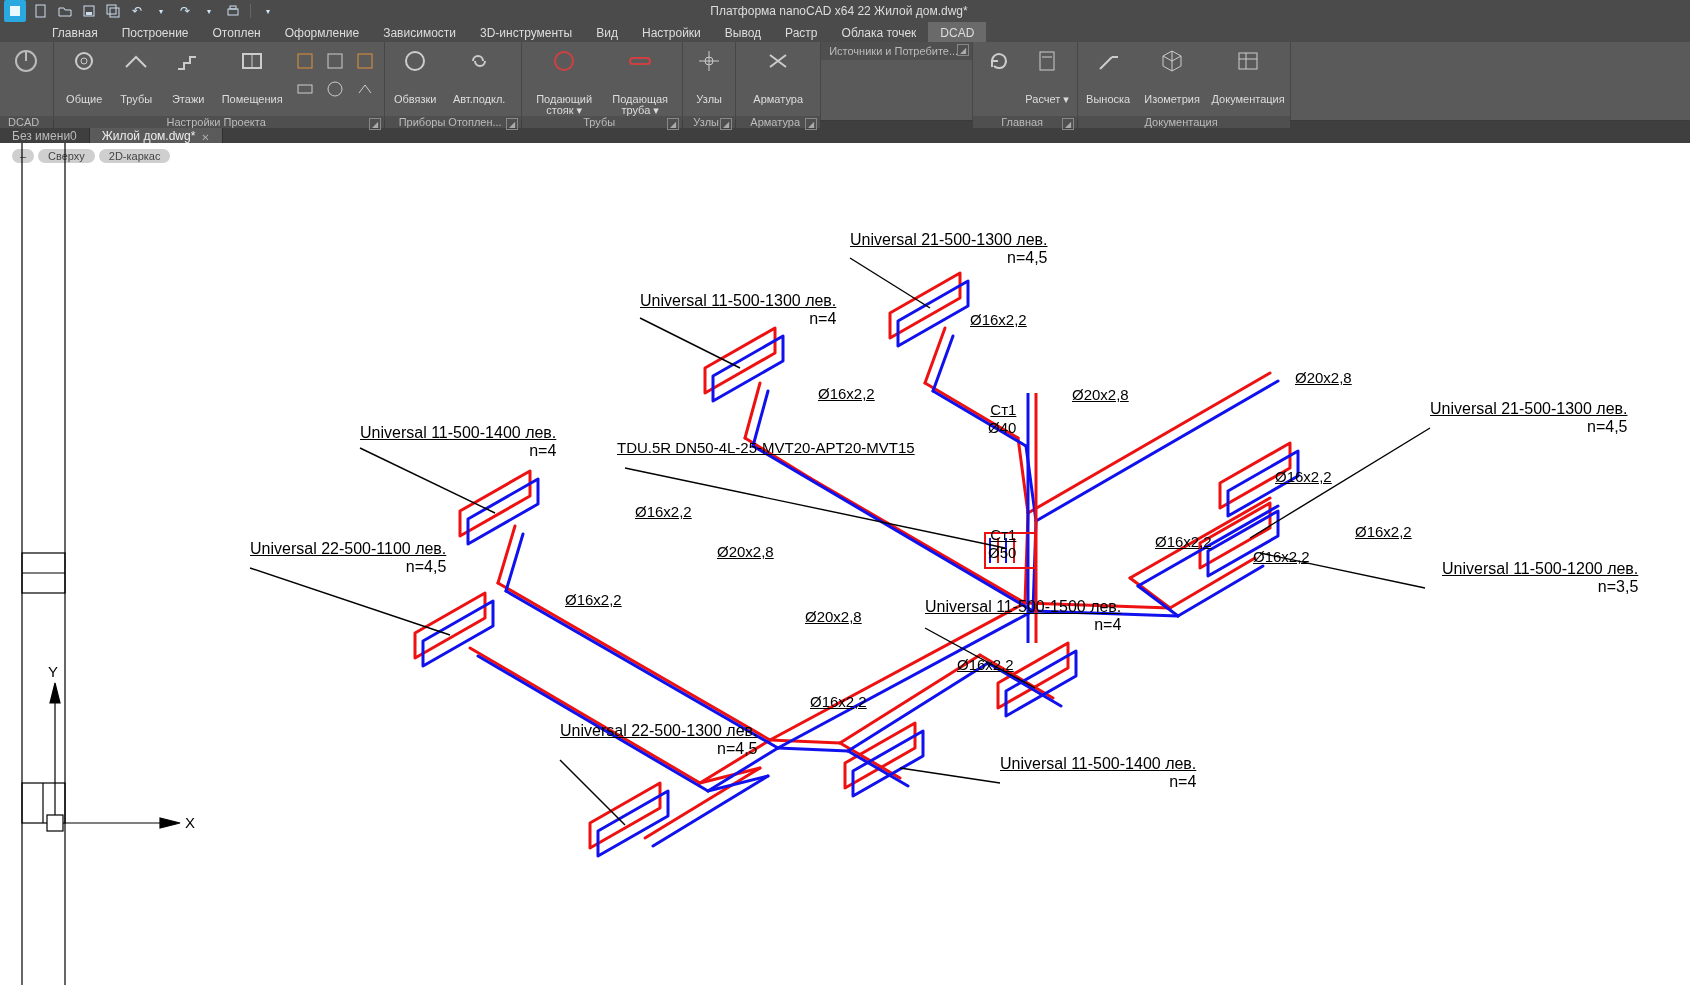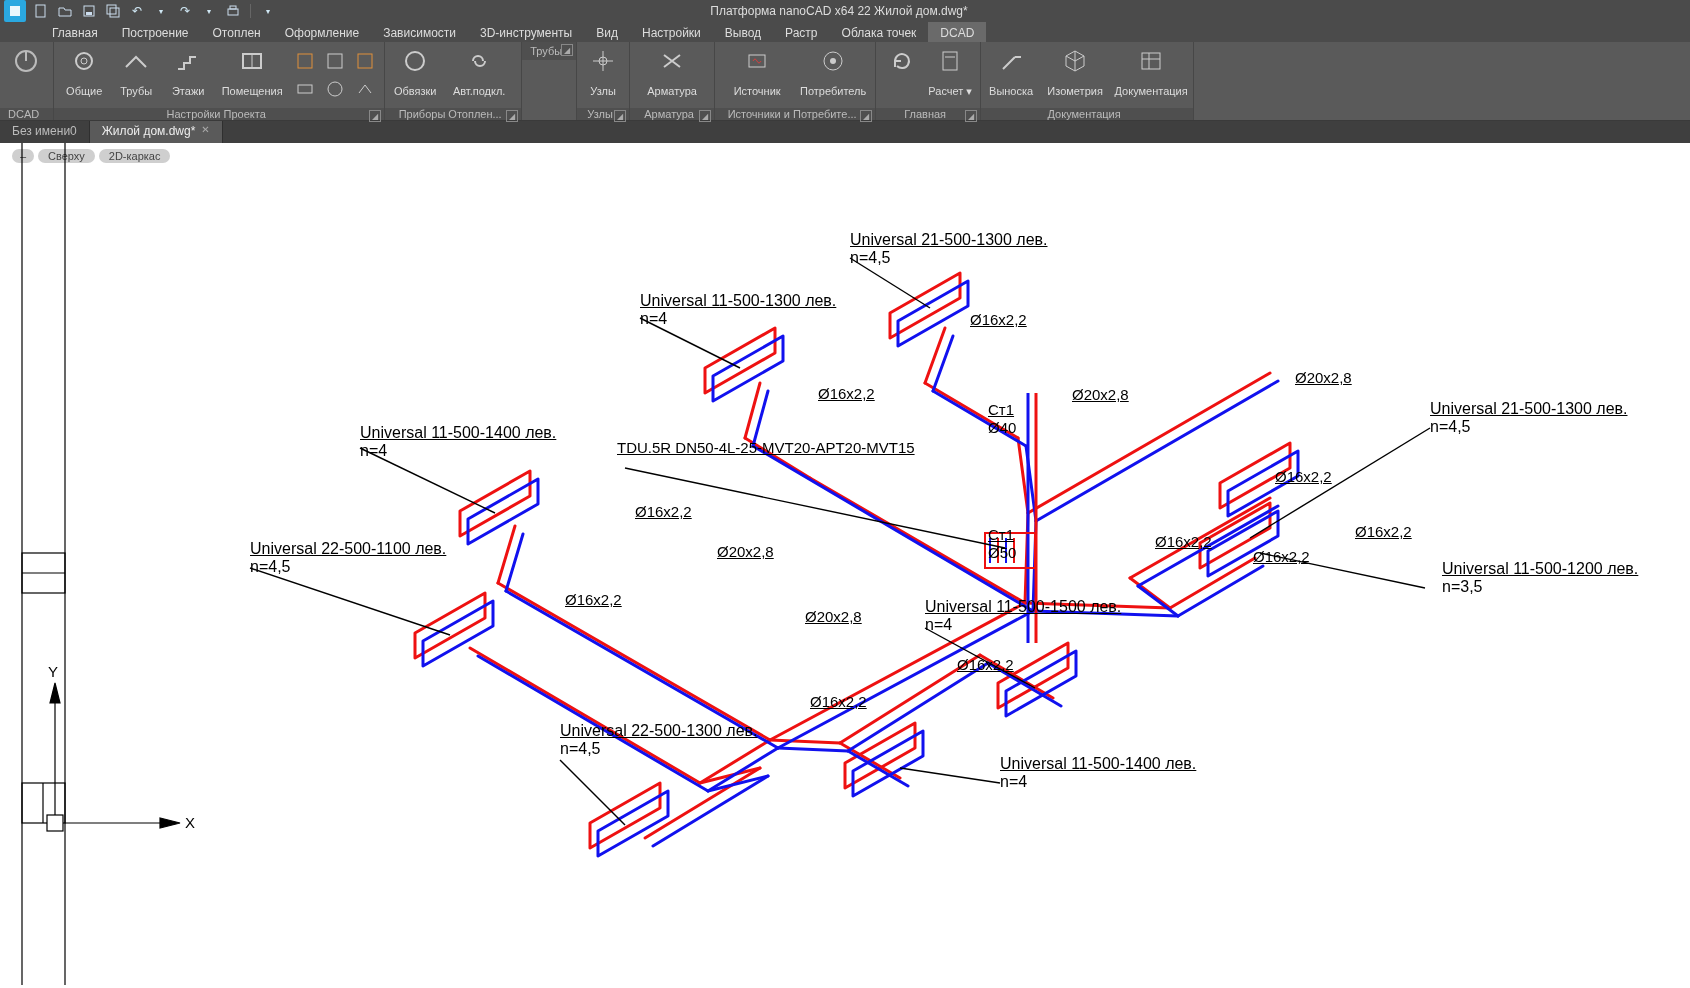--- a/index.html
+++ b/index.html
@@ -104,21 +104,21 @@
     color:#aaa;
   }
   .rbtn {
     display: flex;
     flex-direction: column;
     align-items: center;
     width: 48px;
     color: #ddd;
     font-size: 11px;
     text-align: center;
-    gap: 10px;
+    gap: 18px;
     cursor: default;
   }
   .rbtn.wide { width: 72px; justify-content: space-between; }
   .rbtn.narrow { width: 40px;}
   .rbtn .ico {
     width: 30px; height: 30px;
     display: flex; align-items: center; justify-content: center;
     color: #ccc;
   }
   .rbtn .lbl { line-height: 11px; min-height: 22px; display:flex; align-items:flex-start; justify-content:center;}
@@ -133,21 +133,21 @@
   .doc-tabs {
     height: 22px;
     background: #3f3f3f;
     display: flex;
     align-items: stretch;
   }
   .doc-tab {
     padding: 3px 12px 0 12px;
     color: #bbb;
     font-size: 12px;
-    display:flex; align-items:flex-start; gap:6px;
+    display:flex; align-items:flex-end; gap:6px;
     border-right: 1px solid #2f2f2f;
     cursor: default;
   }
   .doc-tab.active {
     background: #5a5a5a;
     color: #eee;
   }
   .doc-tab .close { font-size: 10px; color:#aaa;}
   .canvas {
     position: relative;
@@ -177,21 +177,21 @@
   .lab {
     position: absolute;
     color: #000;
     font-family: Arial, sans-serif;
     font-size: 16px;
     line-height: 18px;
     white-space: nowrap;
   }
   .lab.sm { font-size: 15px; }
   .lab .u { text-decoration: underline; }
-  .lab .c { display:block; text-align:left; }
+  .lab .c { display:block; text-align:right; }
   .axis-x { font-size: 15px; color:#000;}
 </style>
 </head>
 <body>
 
 <div class="title-bar">
   <div class="qat">
     <div class="app-icon">
       <svg width="14" height="14">
           <rect x="2" y="2" width="10" height="10" fill="#fff" opacity="0.9"></rect>
@@ -367,20 +367,38 @@
         <div class="lbl">Авт.подкл.</div>
       </div>
     </div>
     <div class="footer">
         <span>Приборы Отоплен...</span>
         <span class="dlg">◢</span>
       </div>
   </div>
 
   <div class="rgroup">
+    <div class="body">
+      <div class="rbtn wide">
+        <div class="ico">
+            <svg width="28" height="28">
+              <circle cx="14" cy="14" r="9" fill="none" stroke="#d04040" stroke-width="2"></circle>
+            </svg>
+          </div>
+        <div class="lbl">Подающий стояк ▾</div>
+      </div>
+      <div class="rbtn wide">
+        <div class="ico">
+            <svg width="28" height="28">
+              <rect x="4" y="11" width="20" height="6" rx="3" fill="none" stroke="#d04040" stroke-width="2"></rect>
+            </svg>
+          </div>
+        <div class="lbl">Подающая труба ▾</div>
+      </div>
+    </div>
     <div class="footer">
         <span>Трубы</span>
         <span class="dlg">◢</span>
       </div>
   </div>
 
   <div class="rgroup">
     <div class="body">
       <div class="rbtn narrow">
         <div class="ico">
@@ -410,40 +428,20 @@
         <div class="lbl">Арматура</div>
       </div>
     </div>
     <div class="footer">
         <span>Арматура</span>
         <span class="dlg">◢</span>
       </div>
   </div>
 
   <div class="rgroup">
-    <div class="body">
-      <div class="rbtn wide">
-        <div class="ico">
-            <svg width="28" height="28">
-              <rect x="6" y="8" width="16" height="12" fill="none" stroke="#ccc"></rect>
-              <path d="M10 14q2-4 4 0t4 0" fill="none" stroke="#d04040"></path>
-            </svg>
-          </div>
-        <div class="lbl">Источник</div>
-      </div>
-      <div class="rbtn wide">
-        <div class="ico">
-            <svg width="28" height="28">
-              <circle cx="14" cy="14" r="9" fill="none" stroke="#ccc"></circle>
-              <circle cx="14" cy="14" r="3" fill="#ccc"></circle>
-            </svg>
-          </div>
-        <div class="lbl">Потребитель</div>
-      </div>
-    </div>
     <div class="footer">
         <span>Источники и Потребите...</span>
         <span class="dlg">◢</span>
       </div>
   </div>
 
   <div class="rgroup">
     <div class="body">
       <div class="rbtn narrow">
         <div class="ico">

